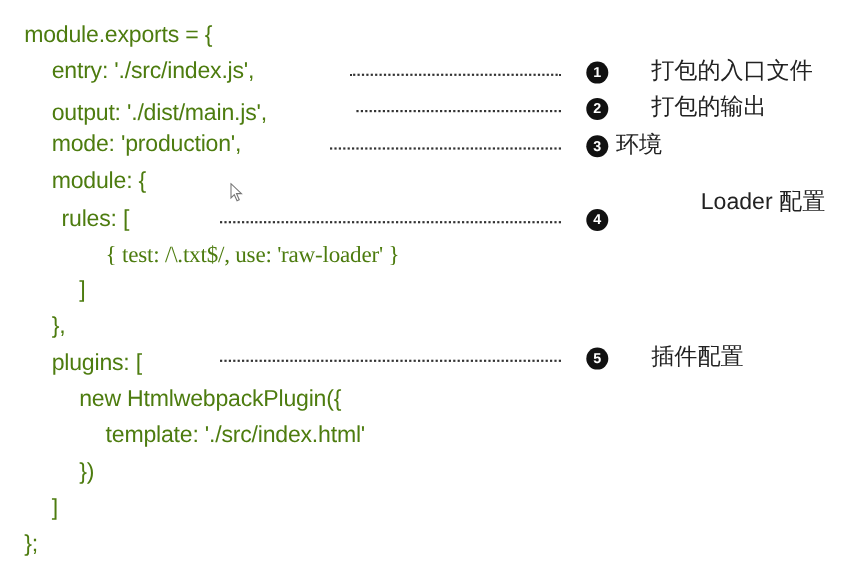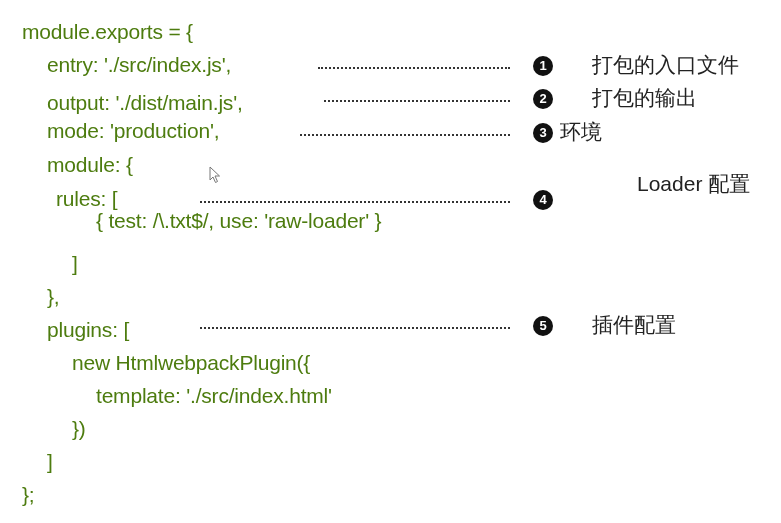--- a/index.html
+++ b/index.html
@@ -17,21 +17,21 @@
 </head>
 <body>
 
 <div>
   <div class="code-line" style="left:22px; top:20px;">module.exports = {</div>
   <div class="code-line" style="left:47px; top:53px;">entry: './src/index.js',</div>
   <div class="code-line" style="left:47px; top:68px;margin-top:23px;">output: './dist/main.js',</div>
   <div class="code-line" style="left:47px; top:119px;">mode: 'production',</div>
   <div class="code-line" style="left:47px; top:153px;">module: {</div>
   <div class="code-line" style="left:56px; top:187px;">rules: [</div>
-  <div class="code-line" style="left:96px; top:209px;">{ test: /\.txt$/, use: 'raw-loader' }</div>
+  <div class="code-line" style="left:96px; top:219px;font-family:Liberation Serif, serif;">{ test: /\.txt$/, use: 'raw-loader' }</div>
   <div class="code-line" style="left:72px; top:252px;">]</div>
   <div class="code-line" style="left:47px; top:285px;">},</div>
   <div class="code-line" style="left:47px; top:318px;">plugins: [</div>
   <div class="code-line" style="left:72px; top:351px;">new HtmlwebpackPlugin({</div>
   <div class="code-line" style="left:96px; top:384px;">template: './src/index.html'</div>
   <div class="code-line" style="left:72px; top:417px;">})</div>
   <div class="code-line" style="left:47px; top:450px;">]</div>
   <div class="code-line" style="left:22px; top:483px;">};</div>
 </div>
 

